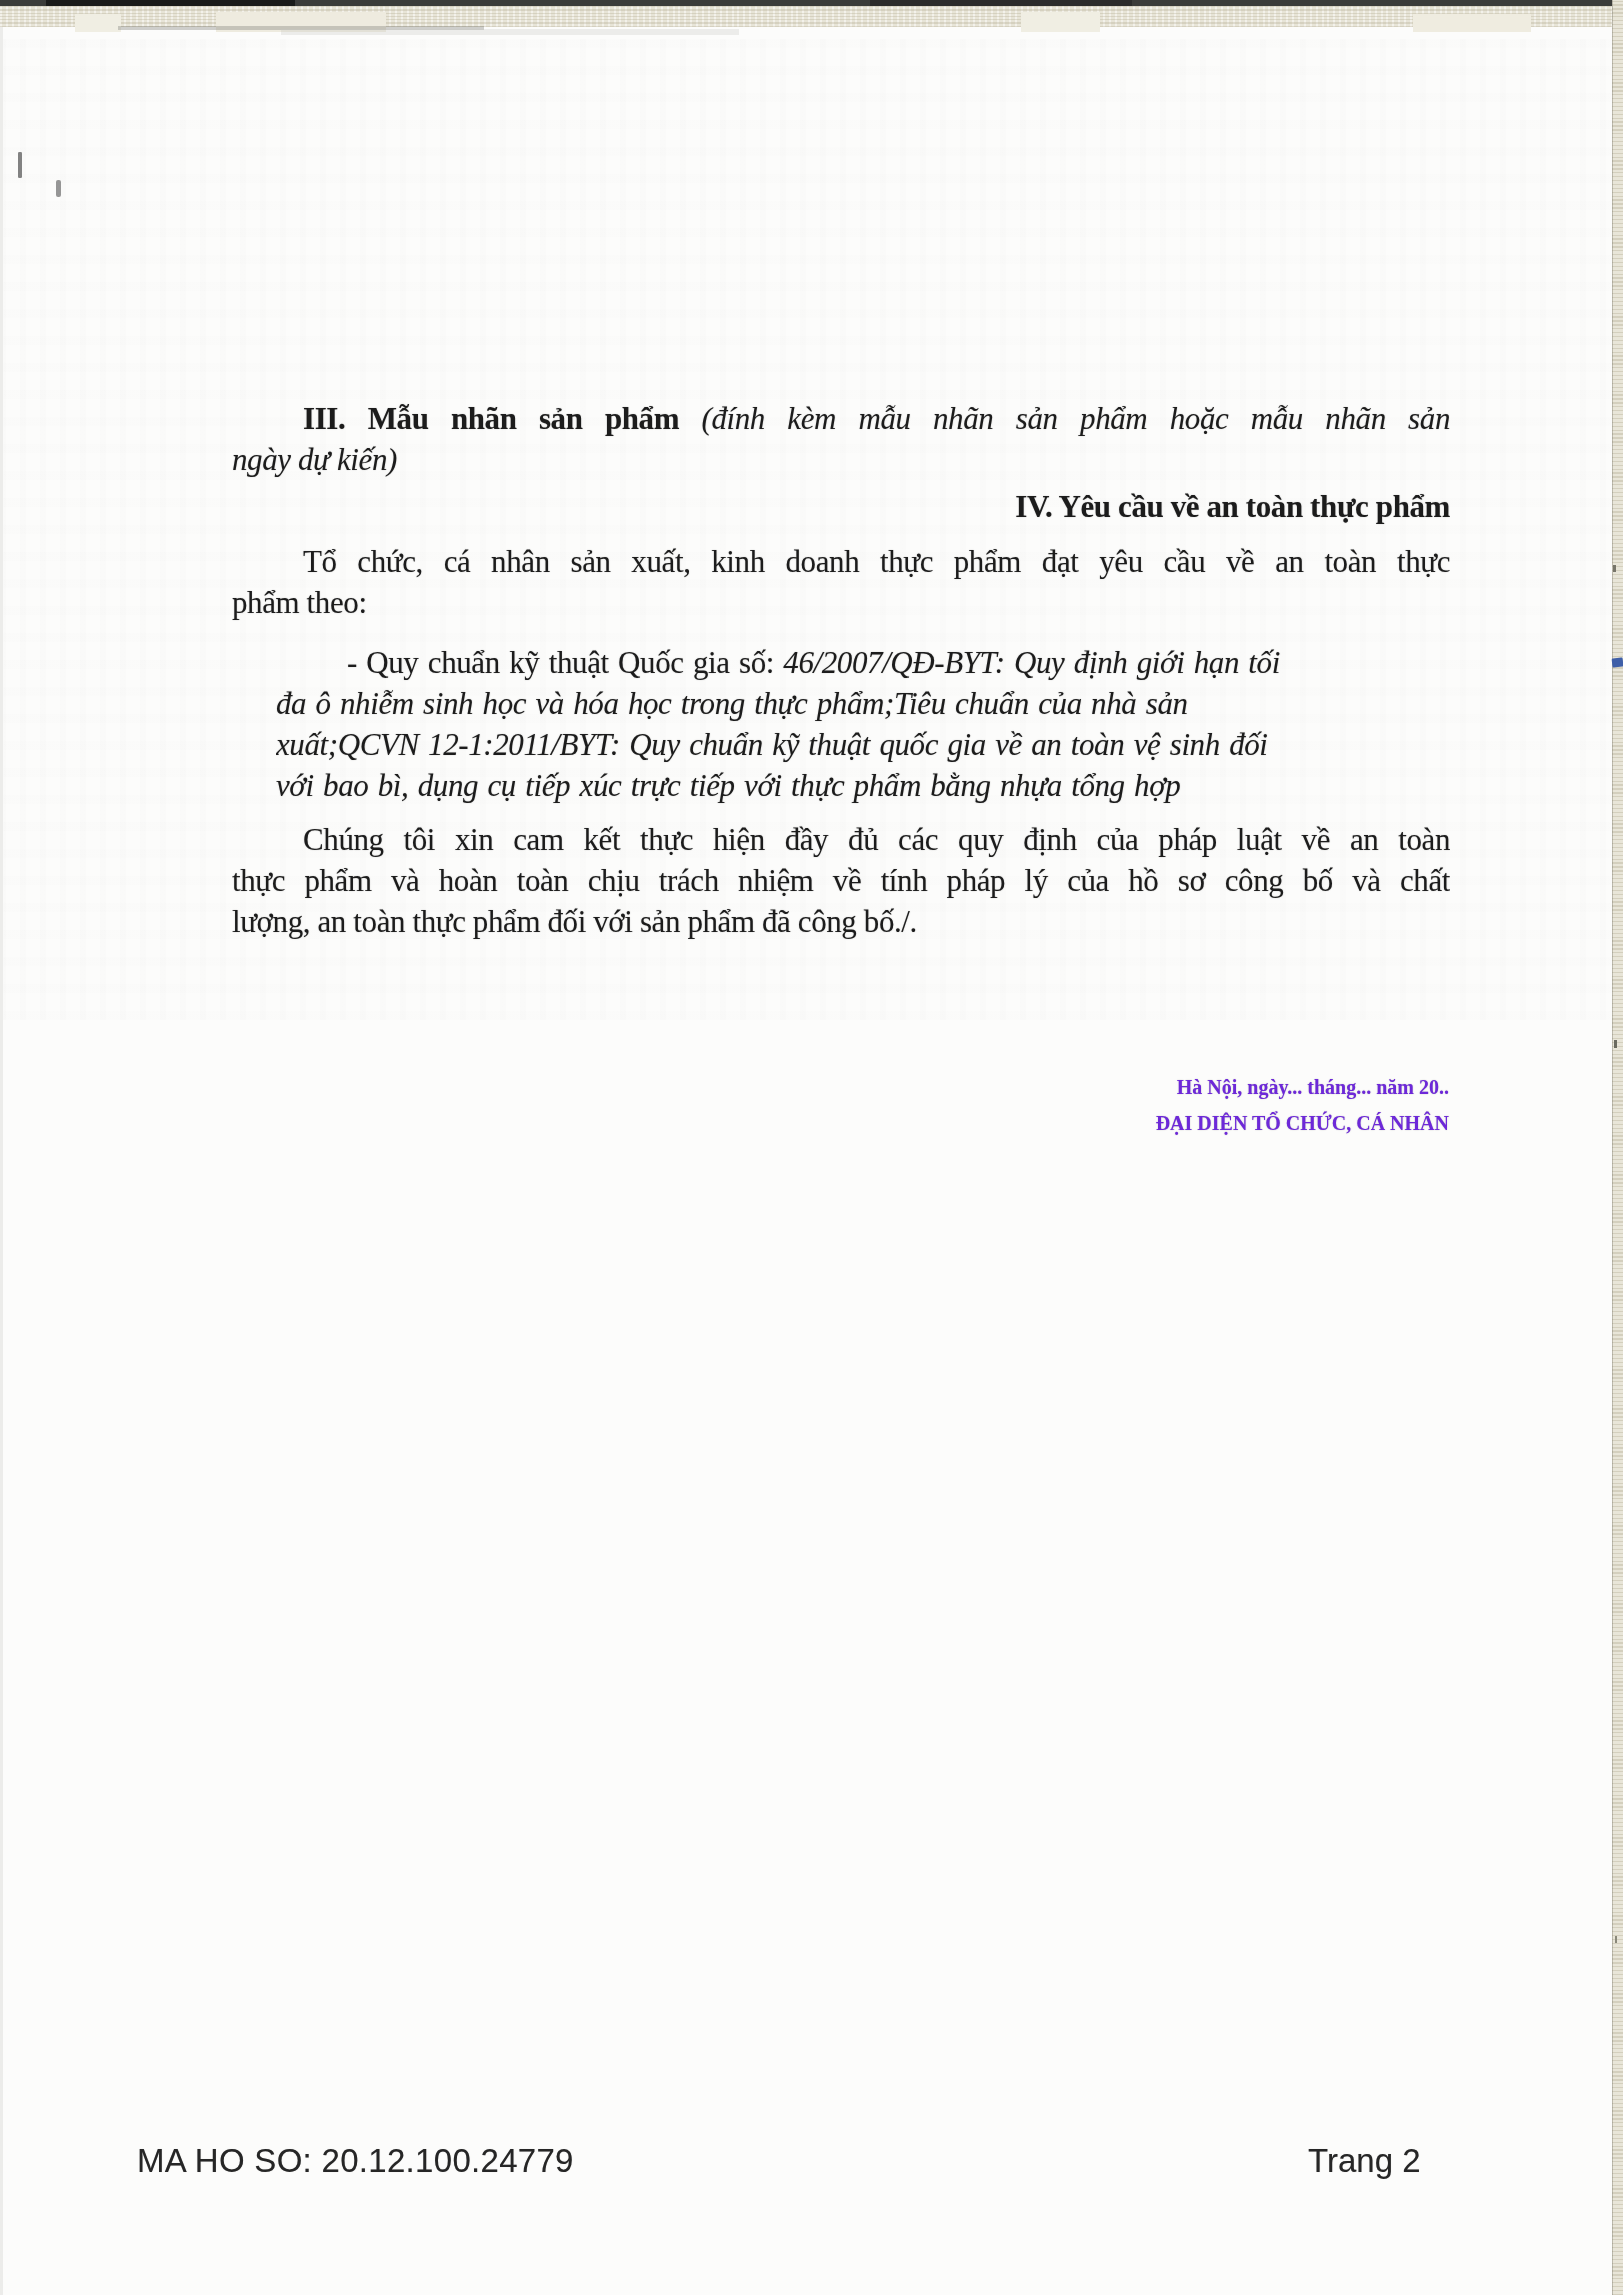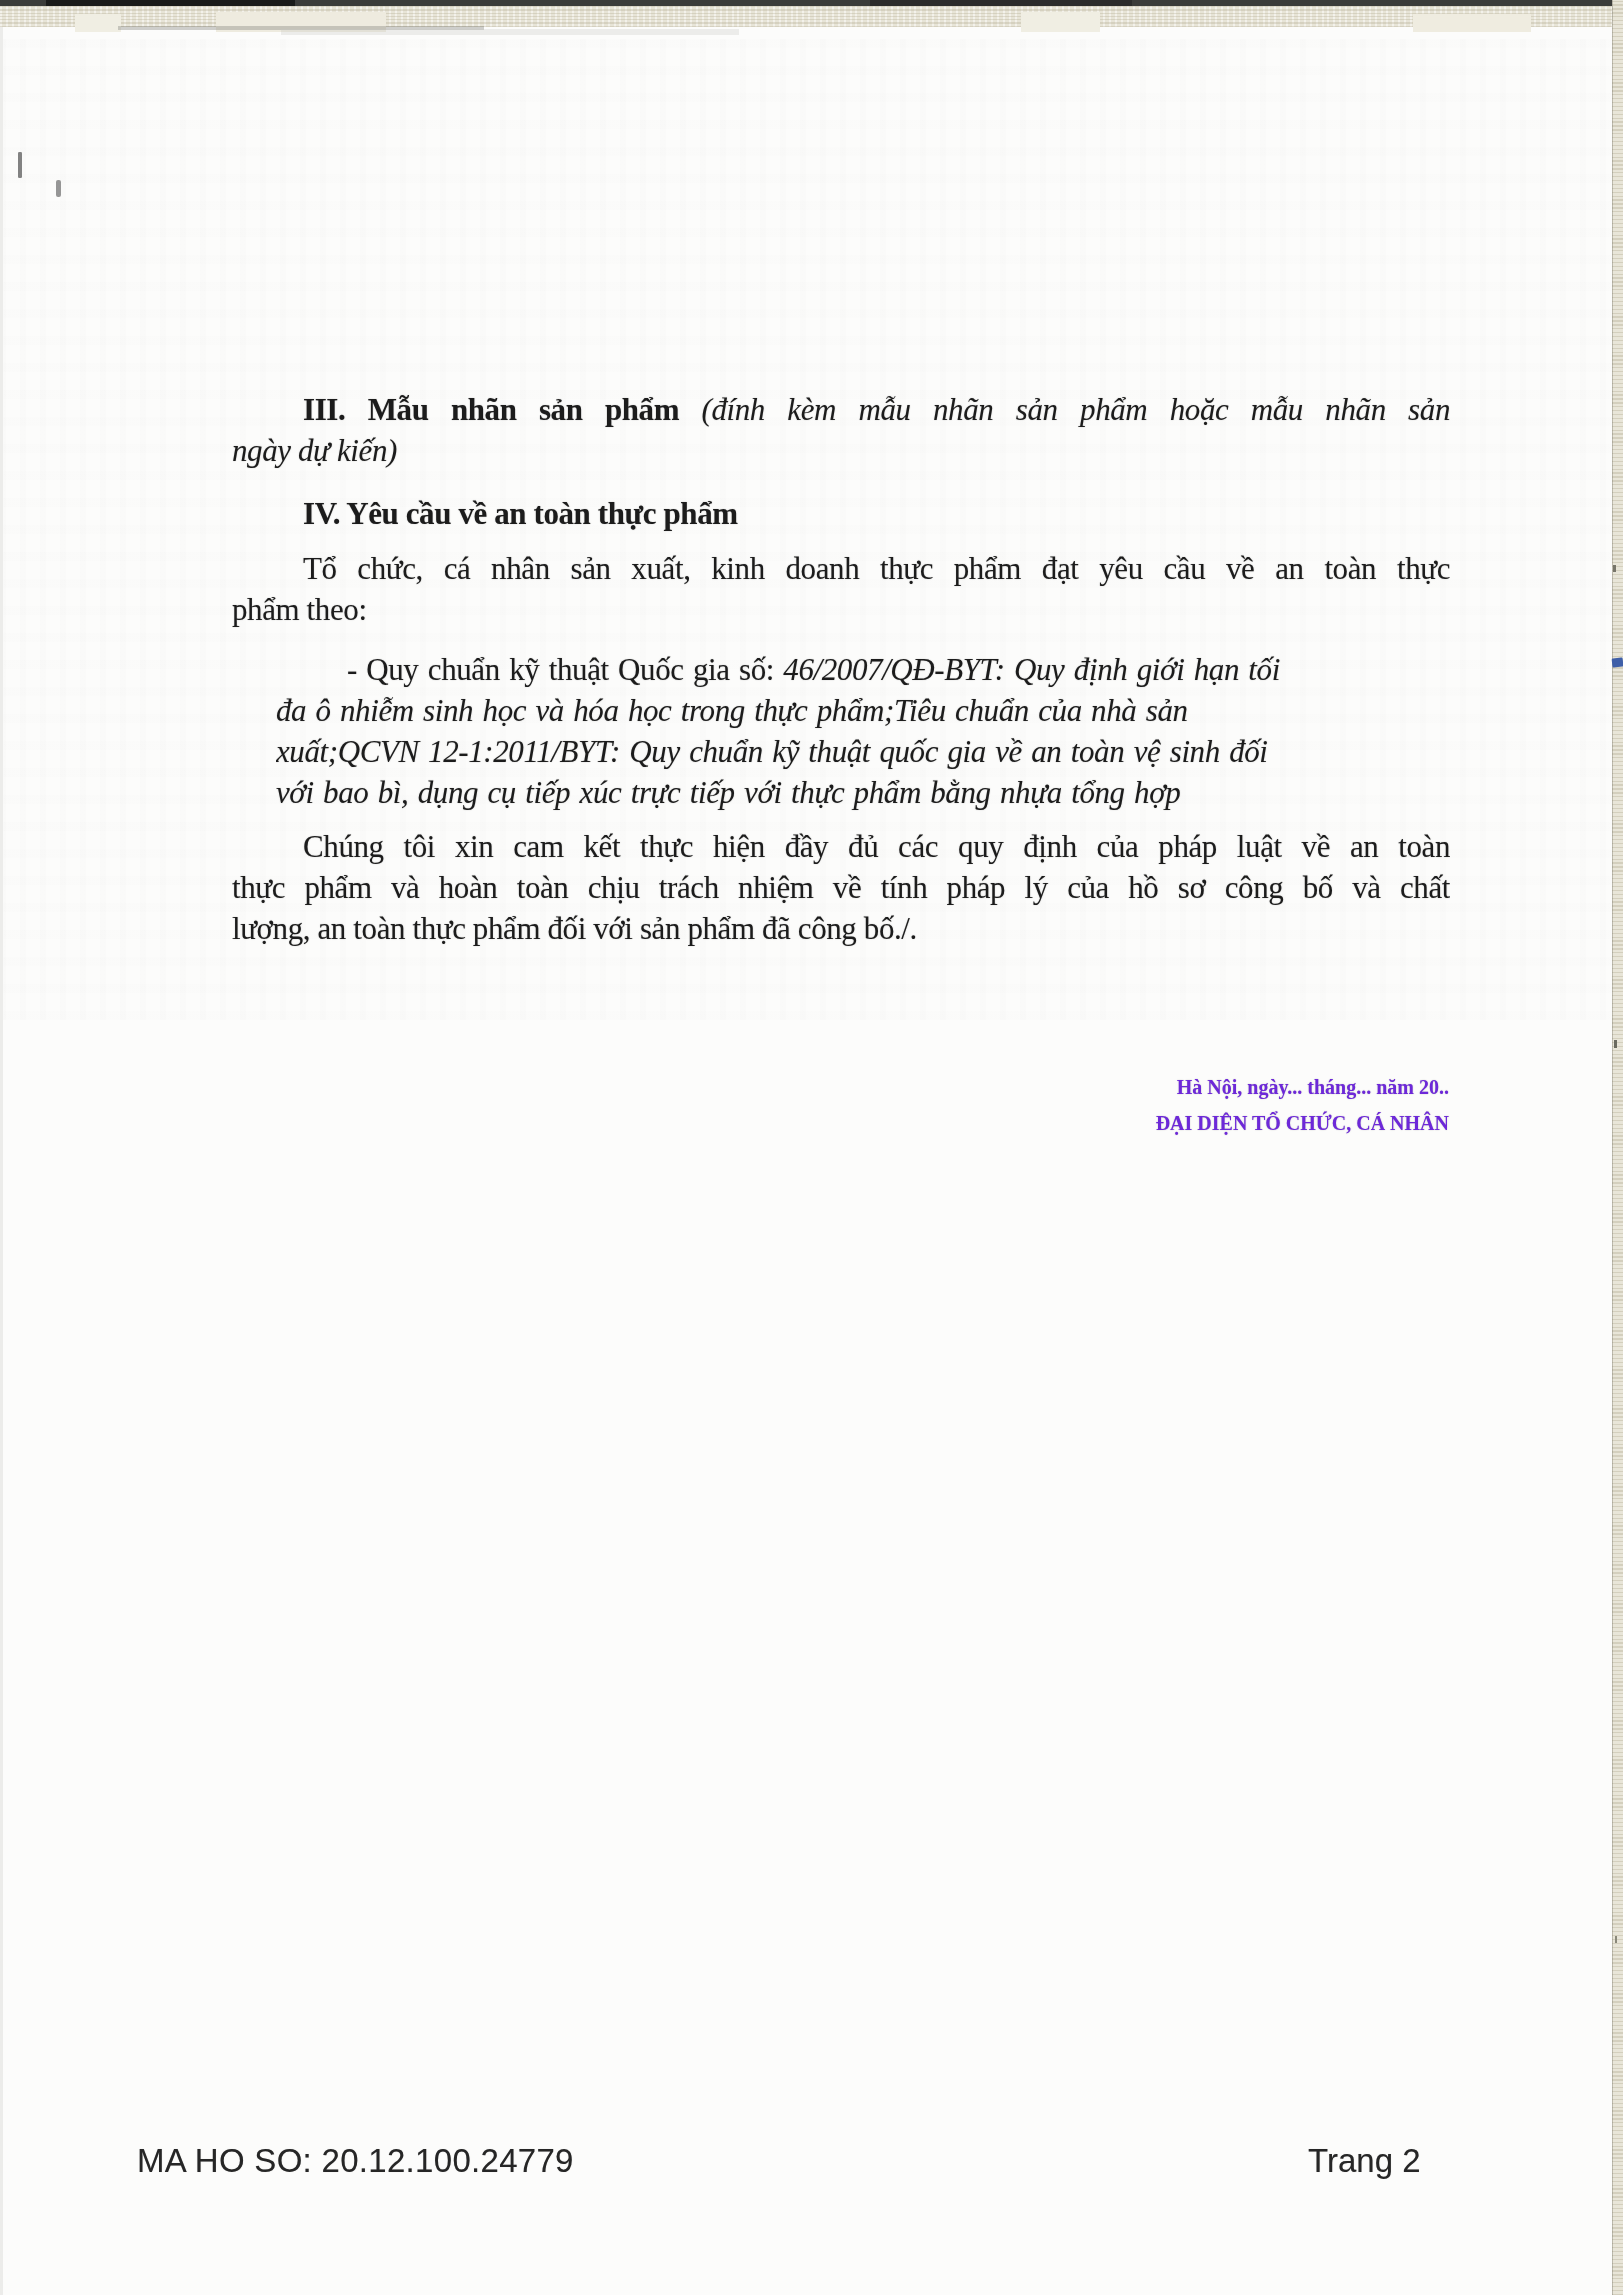--- a/index.html
+++ b/index.html
@@ -42,32 +42,32 @@
   .rb-speck2{position:absolute;left:1614px;top:1040px;width:2.6px;height:7.9px;background:#6a6a60;}
   .rb-speck3{position:absolute;left:1615px;top:1936px;width:2px;height:6.5px;background:#8a887a;}
   .noise{
     position:absolute;left:0;top:39px;width:1624px;height:981px;pointer-events:none;
     background-image:
       repeating-linear-gradient(90deg, rgba(120,120,120,0.015) 0 5.9px, rgba(0,0,0,0) 5.9px 20px),
       repeating-linear-gradient(0deg, rgba(140,140,140,0.012) 0 8.5px, rgba(0,0,0,0) 8.5px 27px);
   }
   
   .doc{
-    position:absolute;left:232px;top:389px;width:1218px;
+    position:absolute;left:232px;top:398px;width:1218px;
     font-size:31px;line-height:41px;letter-spacing:-0.4px;
     color:#1c1c1c;
     text-shadow:0 0 1.3px rgba(40,40,40,0.30);
   }
   .line{height:41px;overflow:hidden;white-space:nowrap;}
   .just{text-align:justify;text-align-last:justify;white-space:normal;}
   .indent{text-indent:71px;}
   .b{font-weight:bold;}
   .i{font-style:italic;}
   .ital-para .line{word-spacing:2px;margin-left:44px;}
-  .mt-s4{margin-top:22px;}
+  .mt-s4{margin-top:6px;text-align:right;}
   .mt-p1{margin-top:13.7px;}
   .mt-p2{margin-top:19.6px;}
   .mt-p3{margin-top:12.4px;}
   
   .sig{
     position:absolute;left:785px;top:1069px;width:664px;
     text-align:right;font-weight:bold;
     font-size:20px;line-height:36px;color:#6d28d9;
     text-shadow:0 0 1.3px rgba(40,40,40,0.30);
     font-family:"Liberation Serif", serif;

